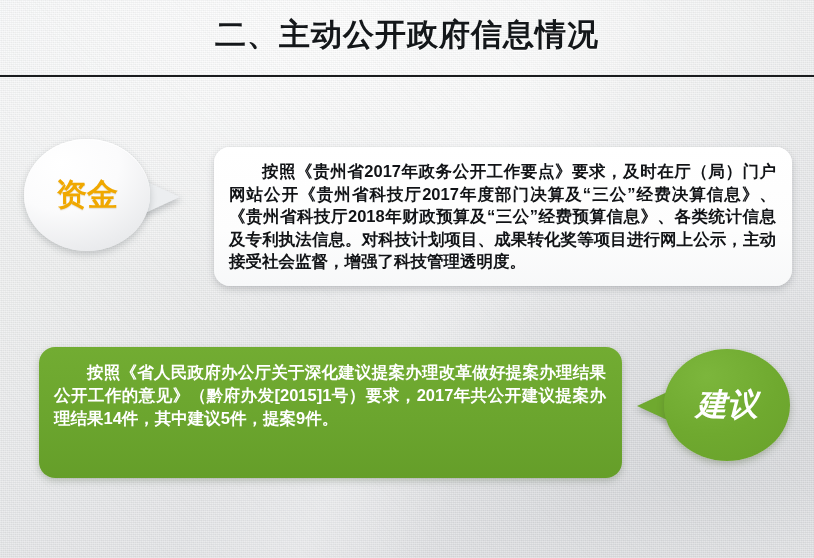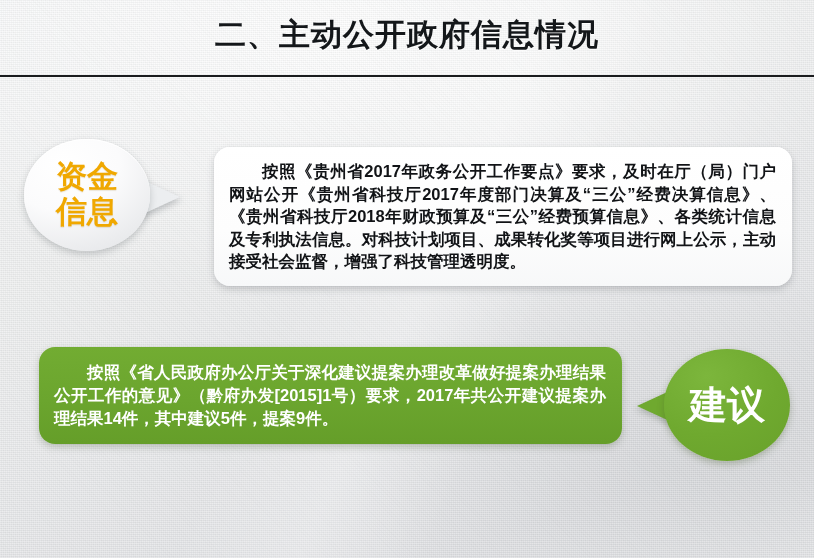--- a/index.html
+++ b/index.html
@@ -91,22 +91,23 @@
     z-index:5;
   }
 
   
   #bubble-proposals {
     left:664px; top:349px; width:126px; height:112px;
     background:radial-gradient(ellipse 120% 110% at 34% 24%, #7cb63c 0%, #6fa92f 48%, #679f2a 100%);
     box-shadow:0 3px 7px rgba(70,90,50,.32);
   }
   #bubble-proposals .line {
-    font-size:38px;
+    font-size:31px;
     color:#ffffff;
+    font-style:italic;
   }
   
   #bubble-proposals-tail {
     position:absolute;
     left:637px; top:382px;
     width:0; height:0;
     border-top:24px solid transparent;
     border-bottom:24px solid transparent;
     border-right:52px solid #6fa92f;
     filter:drop-shadow(-1px 3px 3px rgba(85,95,80,.32));
@@ -133,21 +134,21 @@
     margin:13px 16px 0 15px;
     font-size:16.5px;
     line-height:22.5px;
     color:#111316;
     text-align:justify;
     text-justify:inter-ideograph;
     text-indent:2em;
   }
 
   #panel-proposals {
-    left:39px; top:347px; width:583px; height:97px;
+    left:39px; top:347px; width:583px; height:131px;
     background:linear-gradient(180deg,#72ac32 0%, #6ba52e 55%, #659e29 100%);
     box-shadow:0 3px 7px rgba(80,95,70,.30);
   }
   #panel-proposals p {
     margin:14px 16px 0 15px;
     font-size:16.5px;
     line-height:23px;
     color:#ffffff;
     text-align:justify;
     text-justify:inter-ideograph;
@@ -159,21 +160,20 @@
 
 <div class="texture"></div>
 <div class="diag-sheen"></div>
 
 <div id="page-title">二、主动公开政府信息情况</div>
 <div id="title-rule"></div>
 
 <div id="bubble-funds-tail"></div>
 <div class="bubble" id="bubble-funds">
   <span class="line">资金</span>
-  <span class="line">信息</span>
 </div>
 
 <div class="panel" id="panel-funds">
   <p>按照《贵州省2017年政务公开工作要点》要求，及时在厅（局）门户网站公开《贵州省科技厅2017年度部门决算及“三公”经费决算信息》、《贵州省科技厅2018年财政预算及“三公”经费预算信息》、各类统计信息及专利执法信息。对科技计划项目、成果转化奖等项目进行网上公示，主动接受社会监督，增强了科技管理透明度。</p>
 </div>
 
 <div class="panel" id="panel-proposals">
   <p>按照《省人民政府办公厅关于深化建议提案办理改革做好提案办理结果公开工作的意见》（黔府办发[2015]1号）要求，2017年共公开建议提案办理结果14件，其中建议5件，提案9件。</p>
 </div>
 

